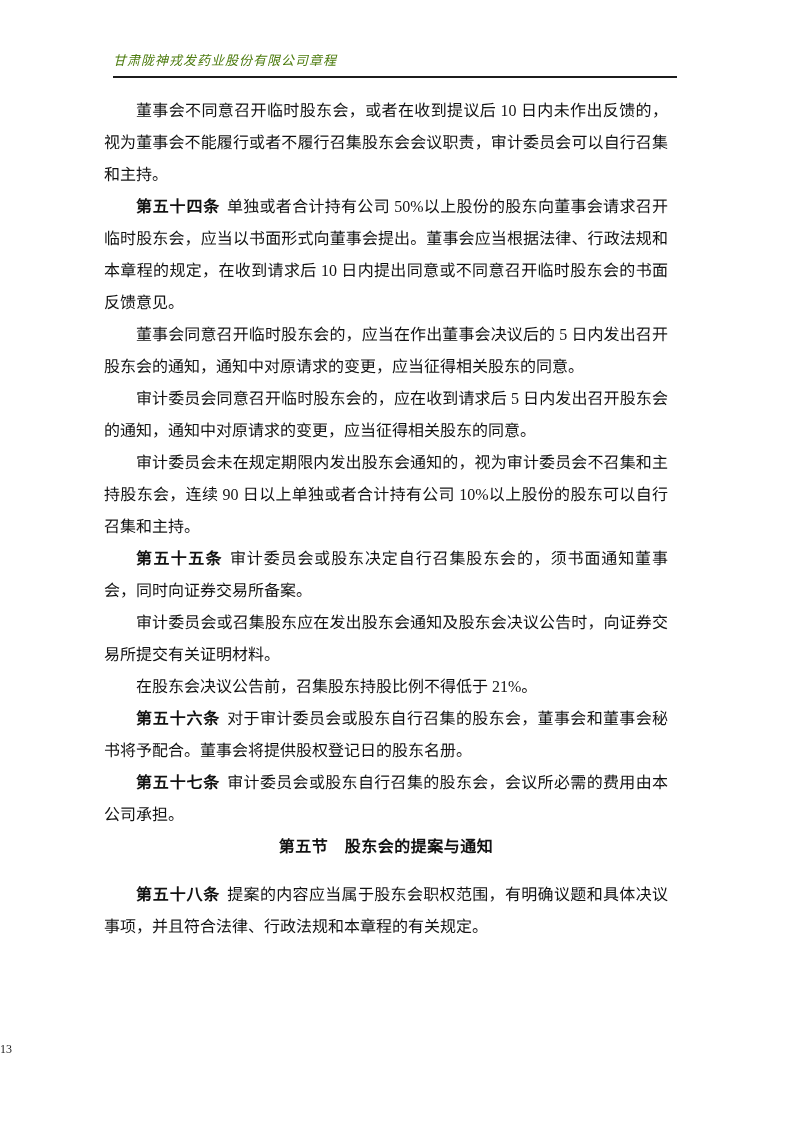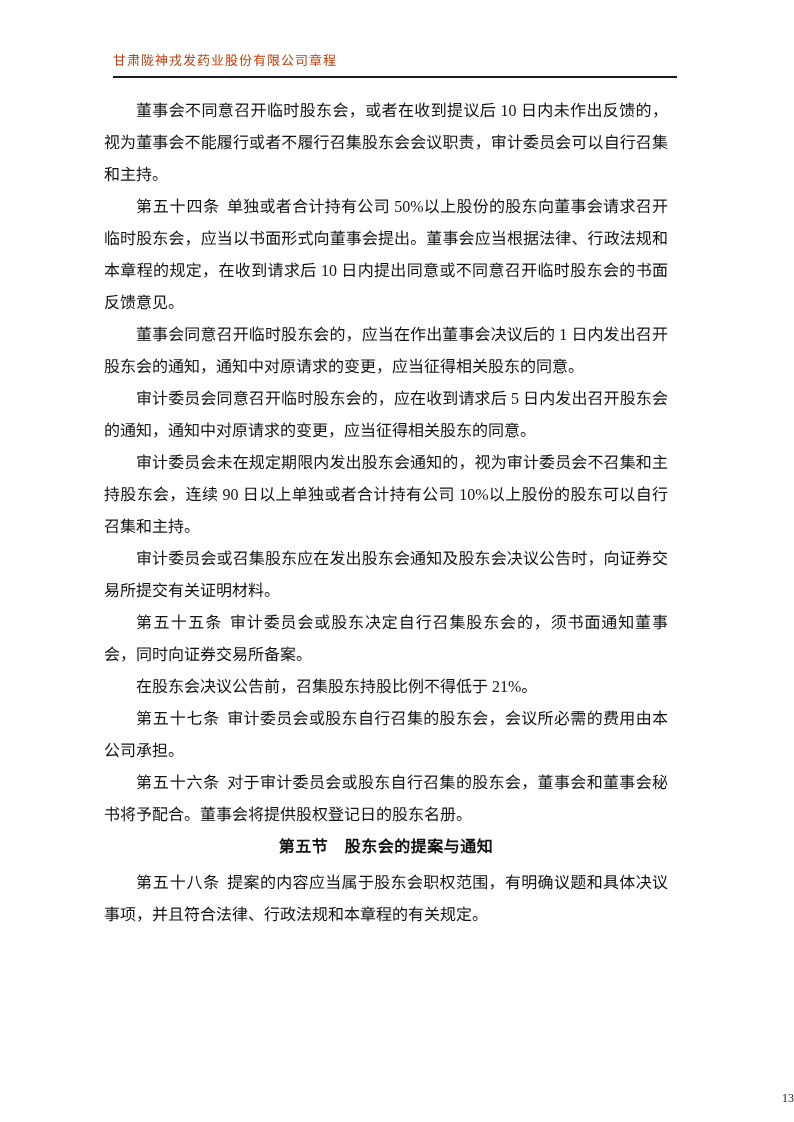--- a/index.html
+++ b/index.html
@@ -21,58 +21,59 @@
     position: absolute;
     left: 113px;
     top: 53px;
     width: 564px;
     padding-bottom: 7px;
     border-bottom: 2px solid #1c1c1c;
   }
   .header-title {
     font-size: 13px;
     line-height: 16px;
-    color: #c2410c;
+    color: #4d7c0f;
     letter-spacing: 1px;
+    font-style: italic;
   }
   .content {
     position: absolute;
     left: 104px;
     top: 95px;
     width: 564px;
     font-size: 16px;
     line-height: 32px;
     text-align: justify;
     text-justify: inter-ideograph;
     color: #121212;
   }
   .content p {
     margin: 0;
     text-indent: 32px;
   }
   .article-number {
-    font-weight: normal;
+    font-weight: bold;
     margin-right: 7px;
     letter-spacing: 0.5px;
   }
   .section-heading {
-    margin: 0 0 4px 0;
+    margin: 0 0 16px 0;
     font-size: 16px;
     line-height: 32px;
     font-weight: bold;
     text-align: center;
     text-indent: 0;
     letter-spacing: 0.5px;
   }
   .page-footer {
     position: absolute;
     left: 0;
-    top: 1088px;
+    top: 1039px;
     width: 100%;
-    text-align: right;
+    text-align: left;
   }
   .page-number {
     font-size: 12px;
     line-height: 16px;
     color: #222222;
   }
 </style>
 </head>
 <body>
 
@@ -86,50 +87,50 @@
 
     <p>
       <span>董事会不同意召开临时股东会，或者在收到提议后 10 日内未作出反馈的，视为董事会不能履行或者不履行召集股东会会议职责，审计委员会可以自行召集和主持。</span>
     </p>
 
     <p>
       <span class="article-number">第五十四条</span><span>单独或者合计持有公司 50%以上股份的股东向董事会请求召开临时股东会，应当以书面形式向董事会提出。董事会应当根据法律、行政法规和本章程的规定，在收到请求后 10 日内提出同意或不同意召开临时股东会的书面反馈意见。</span>
     </p>
 
     <p>
-      <span>董事会同意召开临时股东会的，应当在作出董事会决议后的 1 日内发出召开股东会的通知，通知中对原请求的变更，应当征得相关股东的同意。</span>
+      <span>董事会同意召开临时股东会的，应当在作出董事会决议后的 5 日内发出召开股东会的通知，通知中对原请求的变更，应当征得相关股东的同意。</span>
     </p>
 
 
     <p>
       <span>审计委员会同意召开临时股东会的，应在收到请求后 5 日内发出召开股东会的通知，通知中对原请求的变更，应当征得相关股东的同意。</span>
     </p>
 
     <p>
       <span>审计委员会未在规定期限内发出股东会通知的，视为审计委员会不召集和主持股东会，连续 90 日以上单独或者合计持有公司 10%以上股份的股东可以自行召集和主持。</span>
     </p>
 
     <p>
-      <span>审计委员会或召集股东应在发出股东会通知及股东会决议公告时，向证券交易所提交有关证明材料。</span>
+      <span class="article-number">第五十五条</span><span>审计委员会或股东决定自行召集股东会的，须书面通知董事会，同时向证券交易所备案。</span>
     </p>
 
     <p>
-      <span class="article-number">第五十五条</span><span>审计委员会或股东决定自行召集股东会的，须书面通知董事会，同时向证券交易所备案。</span>
+      <span>审计委员会或召集股东应在发出股东会通知及股东会决议公告时，向证券交易所提交有关证明材料。</span>
     </p>
 
     <p>
       <span>在股东会决议公告前，召集股东持股比例不得低于 21%。</span>
     </p>
 
     <p>
-      <span class="article-number">第五十七条</span><span>审计委员会或股东自行召集的股东会，会议所必需的费用由本公司承担。</span>
+      <span class="article-number">第五十六条</span><span>对于审计委员会或股东自行召集的股东会，董事会和董事会秘书将予配合。董事会将提供股权登记日的股东名册。</span>
     </p>
 
     <p>
-      <span class="article-number">第五十六条</span><span>对于审计委员会或股东自行召集的股东会，董事会和董事会秘书将予配合。董事会将提供股权登记日的股东名册。</span>
+      <span class="article-number">第五十七条</span><span>审计委员会或股东自行召集的股东会，会议所必需的费用由本公司承担。</span>
     </p>
 
     <h2 class="section-heading">第五节　股东会的提案与通知</h2>
 
     <p>
       <span class="article-number">第五十八条</span><span>提案的内容应当属于股东会职权范围，有明确议题和具体决议事项，并且符合法律、行政法规和本章程的有关规定。</span>
     </p>
 
   </div>
 

